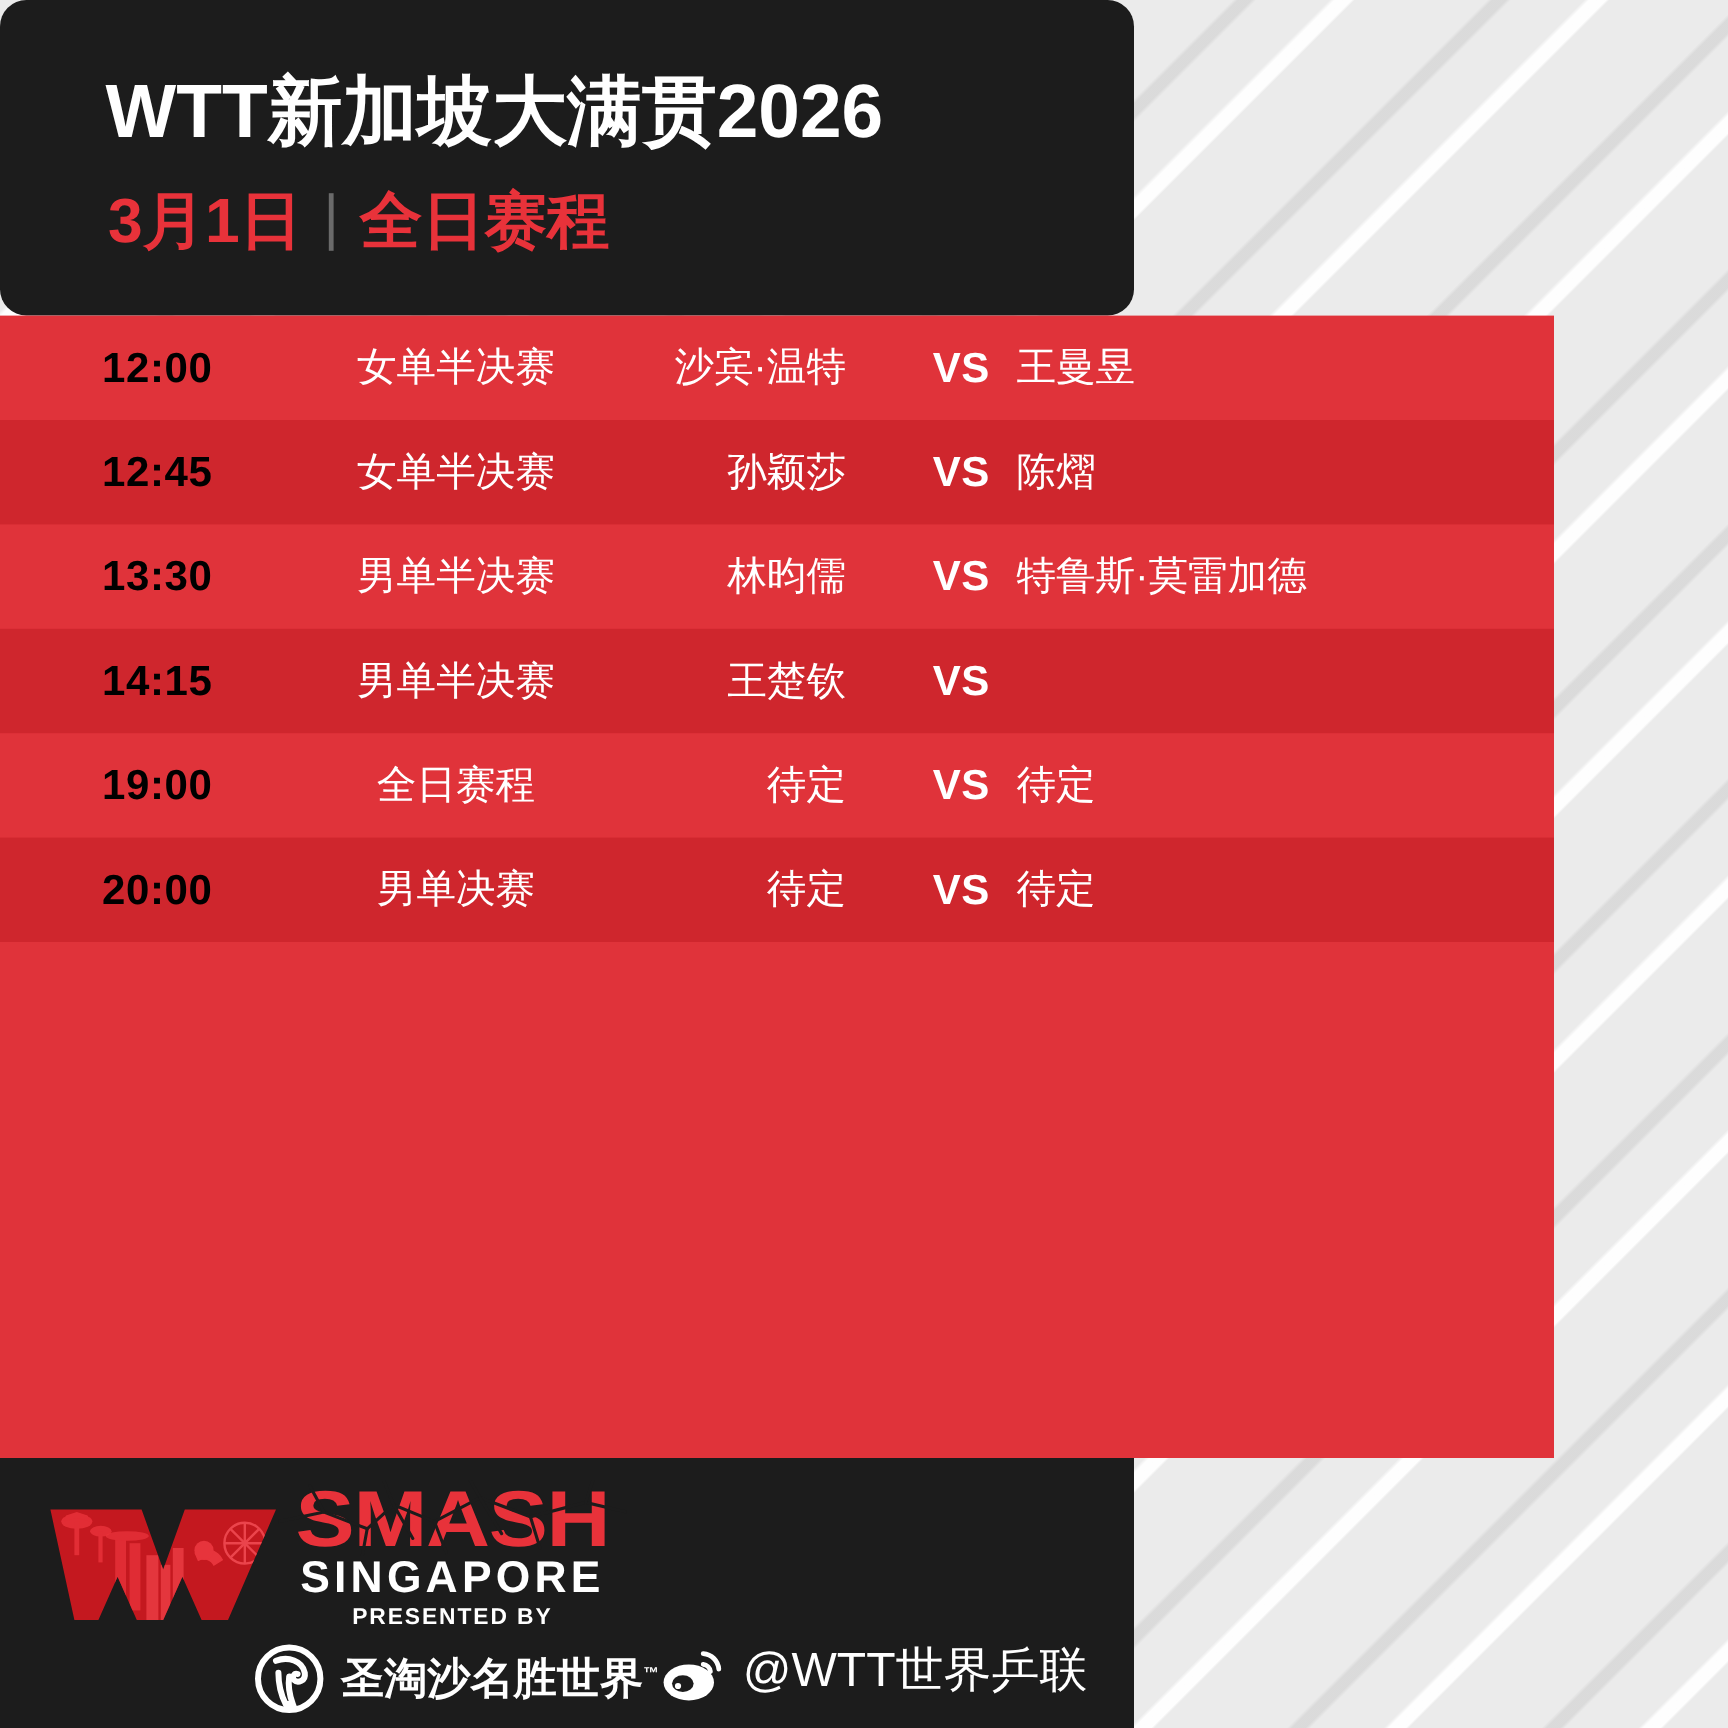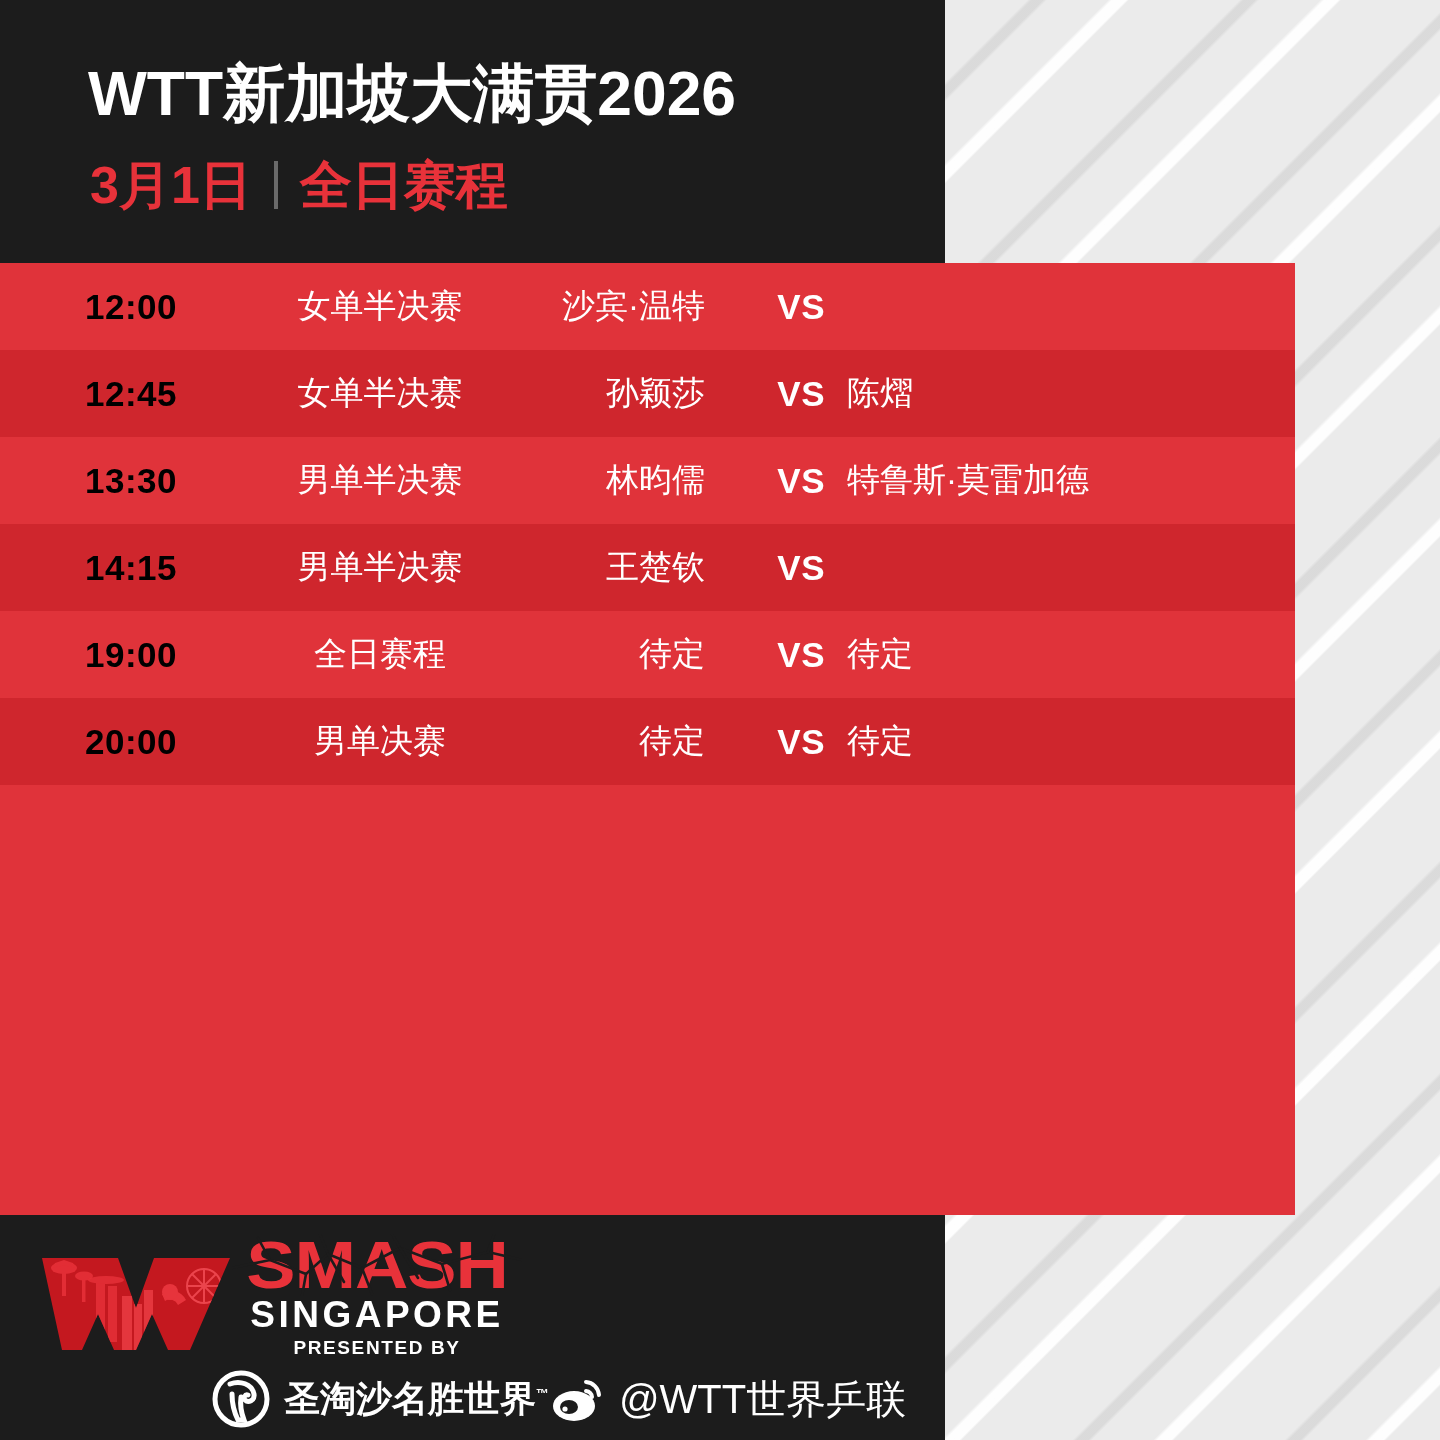--- a/index.html
+++ b/index.html
@@ -39,20 +39,21 @@
   
   #header {
     position: absolute;
     left: 0;
     top: 0;
     width: 945px;
     height: 263px;
     background: #1c1c1c;
     box-sizing: border-box;
     padding-left: 88px;
+    border-radius: 22px;
   }
   #title {
     position: absolute;
     left: 88px;
     top: 62px;
     color: #ffffff;
     font-size: 63px;
     line-height: 1;
     font-weight: 900;
     letter-spacing: 0px;
@@ -240,21 +241,20 @@
     font-weight: 700;
     vertical-align: super;
   }
 
   
   #weibo-block {
     position: absolute;
     left: 552px;
     top: 1372px;
     display: flex;
-    align-items: center;
     height: 54px;
   }
   #weibo-handle {
     color: #ffffff;
     font-size: 40px;
     font-weight: 400;
     margin-left: 13px;
     line-height: 1;
     white-space: nowrap;
   }
@@ -273,20 +273,21 @@
   </div>
 </div>
 
 <div id="schedule-panel">
 
   <div class="row">
     <span class="cell-time">12:00</span>
     <span class="cell-event">女单半决赛</span>
     <span class="cell-p1">沙宾·温特</span>
     <span class="cell-vs">VS</span>
+    <span class="cell-p2">王曼昱</span>
   </div>
 
   <div class="row alt">
     <span class="cell-time">12:45</span>
     <span class="cell-event">女单半决赛</span>
     <span class="cell-p1">孙颖莎</span>
     <span class="cell-vs">VS</span>
     <span class="cell-p2">陈熠</span>
   </div>
 

